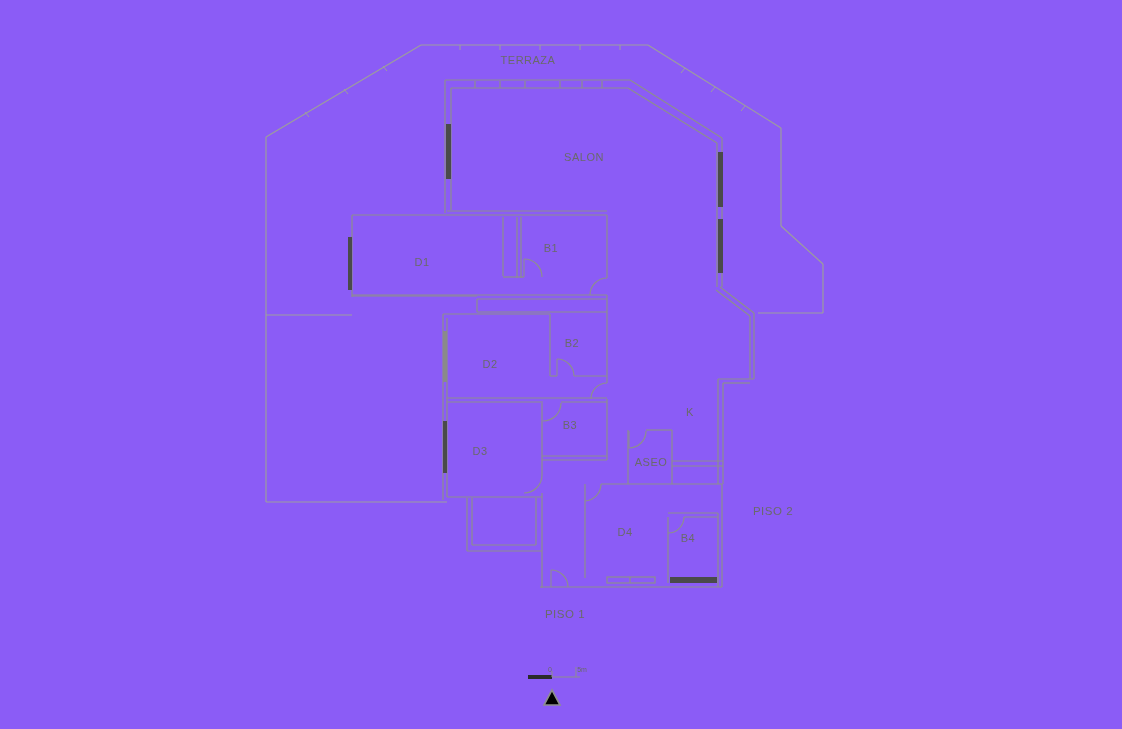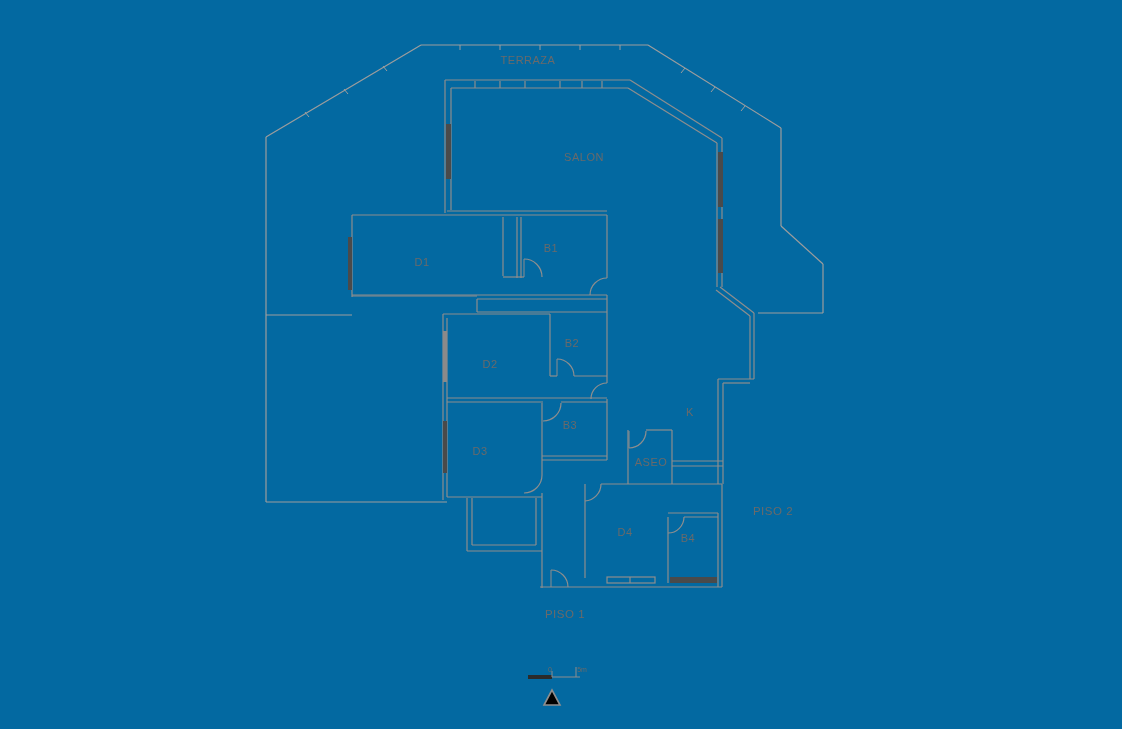--- a/index.html
+++ b/index.html
@@ -1,17 +1,17 @@
 <!DOCTYPE html>
 <html><head>
 <meta charset="utf-8">
 <style>
   html,body{margin:0;padding:0;background:#ffffff;}
   body{font-family:"Liberation Sans", sans-serif;}
-  .stage{position:relative;width:1122px;height:729px;background:#0369a1;overflow:hidden;}
+  .stage{position:relative;width:1122px;height:729px;background:#8b5cf6;overflow:hidden;}
   svg{display:block;}
   .stroke-only line,.stroke-only path,.stroke-only rect{fill:none;stroke-width:1.2;stroke-linecap:butt;}
   .thin line{stroke-width:1;}
   .room-label{font-size:11px;letter-spacing:0.5px;}
   .floor-label{font-size:11.5px;letter-spacing:0.5px;}
   .tiny-label{font-size:7px;}
 </style>
 </head>
 <body>
 

